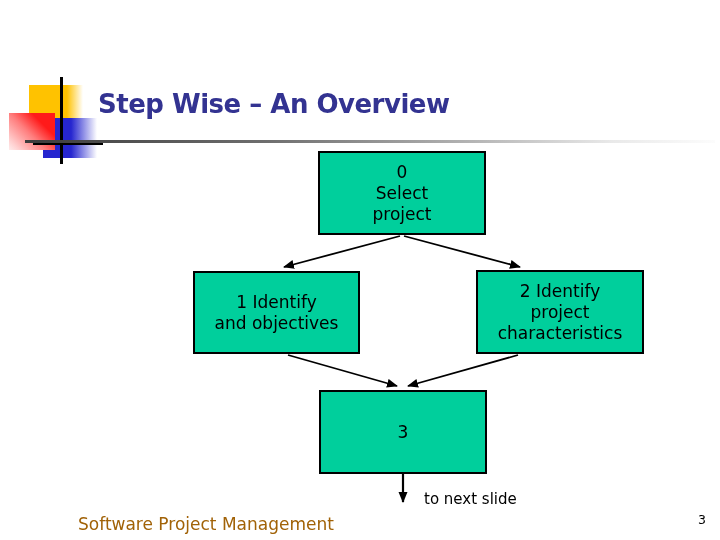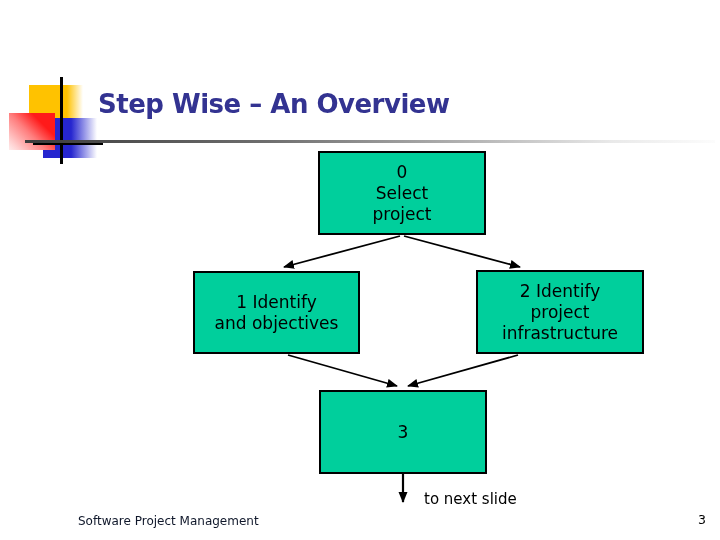--- a/index.html
+++ b/index.html
@@ -33,21 +33,21 @@
   .node-0{left:318px;top:151px;width:168px;height:84px;}
   .node-1{left:193px;top:271px;width:167px;height:83px;}
   .node-2{left:444px;top:270px;width:168px;height:84px;margin-left:32px;}
   .node-3{left:319px;top:390px;width:168px;height:84px;}
   
   .connectors{position:absolute;left:0;top:0;width:720px;height:540px;pointer-events:none;}
   .connectors line{stroke:var(--line-color);stroke-width:1.8;}
   .connectors .thick{stroke-width:2.2;}
   .connectors marker path{fill:var(--line-color);}
   .next-slide-note{position:absolute;left:424px;top:490px;font-size:15px;color:#000;white-space:nowrap;}
-  .footer-text{position:absolute;left:78px;top:514px;font-size:12px;color:#0f172a;white-space:nowrap;}
+  .footer-text{position:absolute;left:78px;top:514px;font-size:17px;color:#a16207;white-space:nowrap;}
   .page-number{position:absolute;left:698px;top:512px;font-size:12.5px;color:#000;}
 </style>
 </head>
 <body>
 
 <div class="slide" style="--title-color: #333391; --accent-yellow: #FFC200; --accent-red: #FF1A1A; --accent-blue: #2626CF; --box-fill: #00CF9C; --box-border: #000000; --line-color: #000000;">
 
   <div class="deco-yellow"></div>
   <div class="deco-blue"></div>
   <div class="deco-red"></div>
@@ -75,21 +75,21 @@
     <span>Select</span>
     <span>project</span>
   </div>
   <div class="node node-1">
     <span>1 Identify</span>
     <span>and objectives</span>
   </div>
   <div class="node node-2">
     <span>2 Identify</span>
     <span>project</span>
-    <span>infrastructure</span>
+    <span>characteristics</span>
   </div>
   <div class="node node-3">
     <span>3</span>
   </div>
 
   <div class="next-slide-note">to next slide</div>
   <div class="footer-text">Software Project Management</div>
   <div class="page-number">3</div>
 
 </div>

